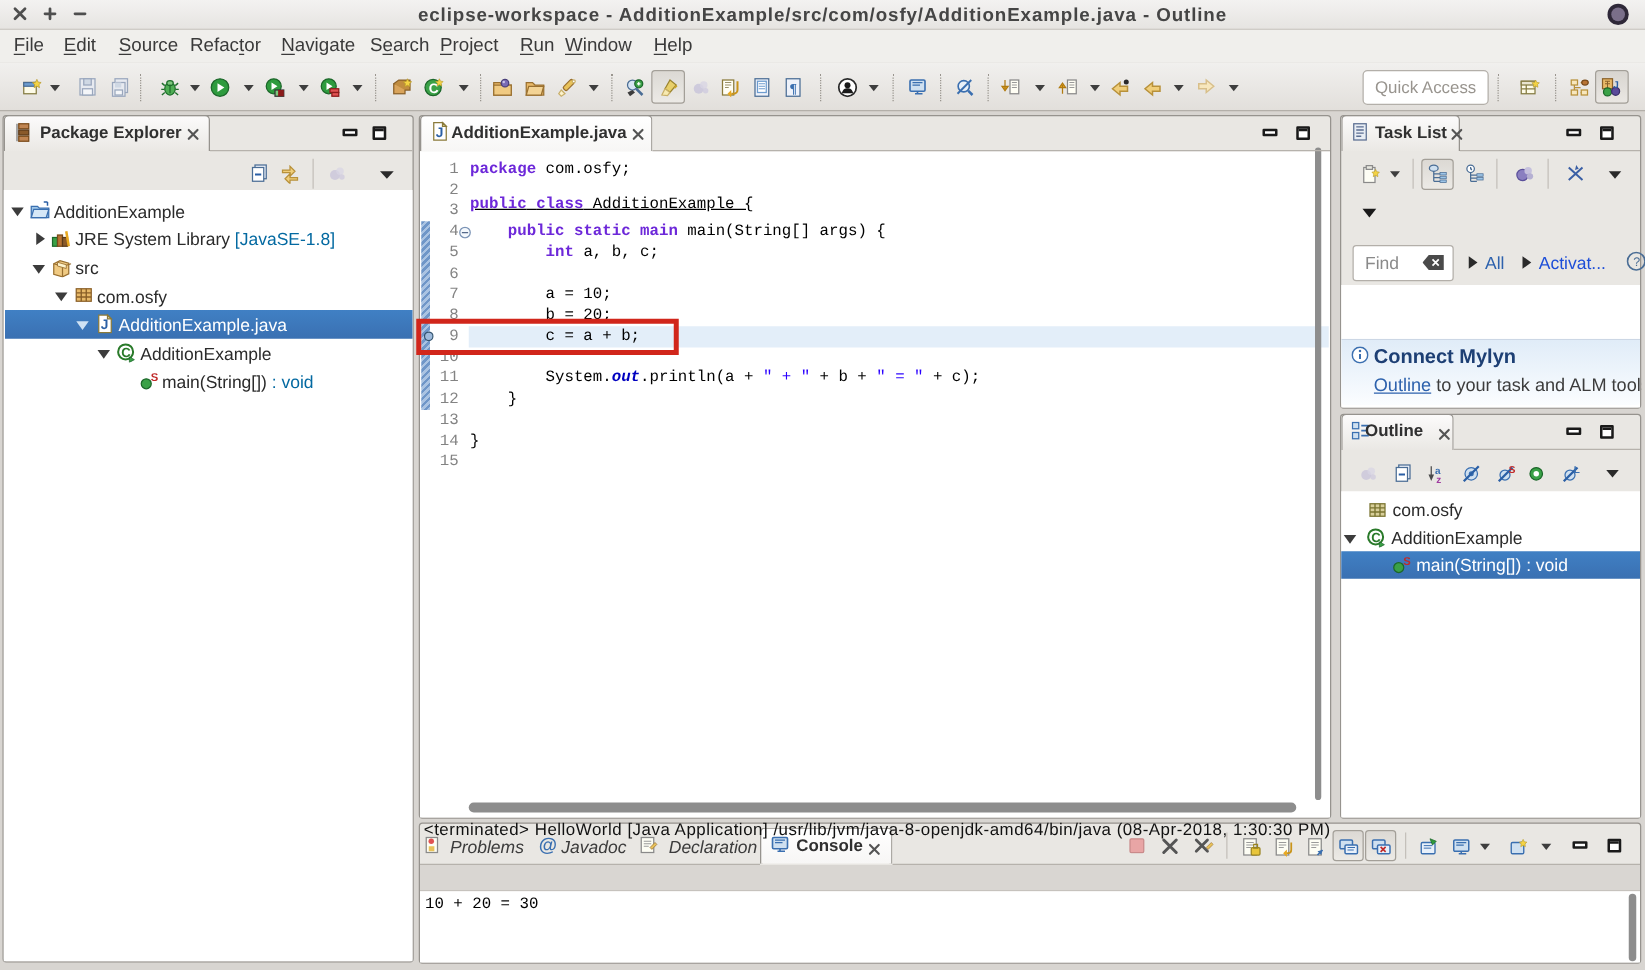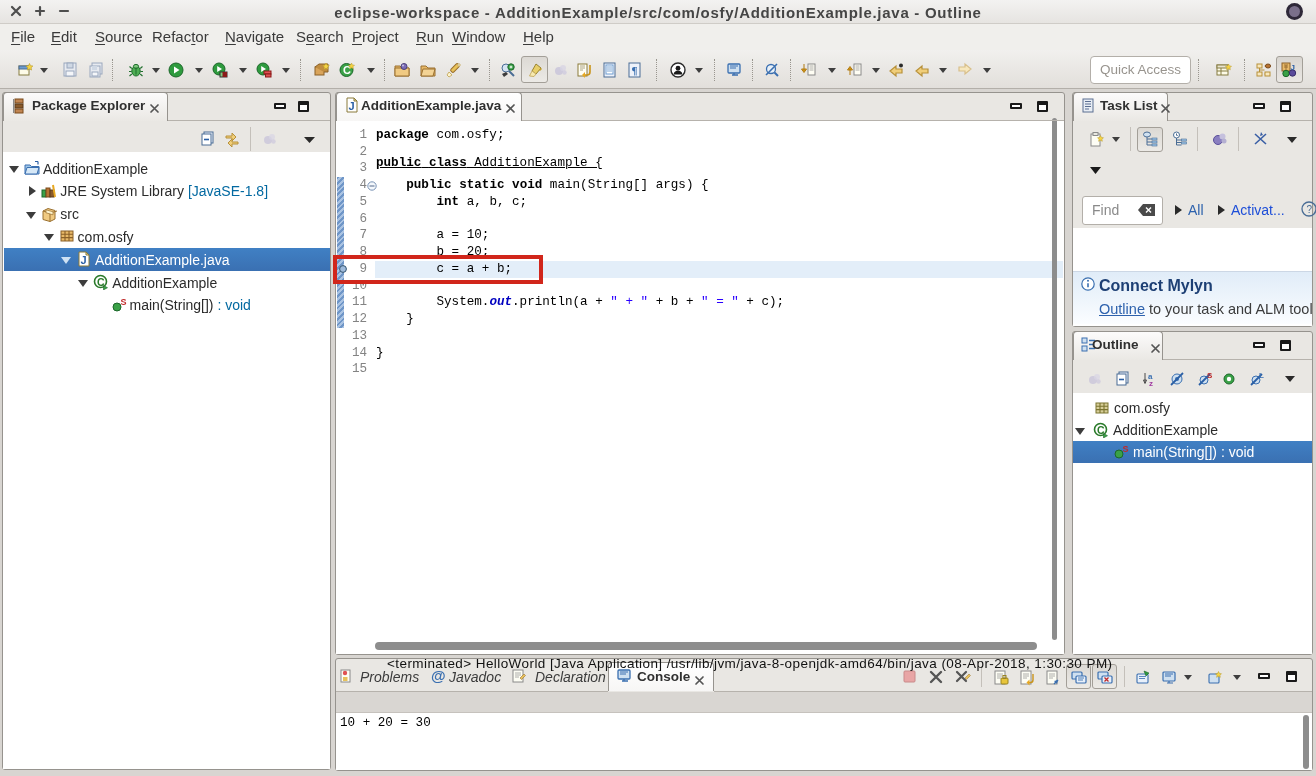--- a/index.html
+++ b/index.html
@@ -10,21 +10,21 @@
 .vtab { position:absolute; top:0; height:29px; background:linear-gradient(#fcfbfb,#eae8e4); border:1px solid #96938e; border-bottom:none; border-radius:4px 4px 0 0; }
 .vtab.white { background:linear-gradient(#ffffff,#f7f6f5); }
 .ttext { position:absolute; top:7px; font-size:13.5px; font-weight:bold; color:#303030; white-space:nowrap; }
 .tx { position:absolute; }
 .mm { position:absolute; width:13px; height:12px; }
 .row { position:absolute; height:23px; font-size:14px; color:#2b2b2b; white-space:nowrap; }
 .sel { background:linear-gradient(#4080c4,#3a70b2); }
 .tan { color:#0369a1; }
 .cl { position:absolute; font-family:"Liberation Mono",monospace; font-size:12.6px; line-height:16.75px; white-space:pre; color:#000; }
 .ln { position:absolute; width:30px; text-align:right; font-family:"Liberation Mono",monospace; font-size:12.6px; line-height:16.75px; color:#838383; }
-.kw { color:#000000; font-weight:bold; }
+.kw { color:#6d28d9; font-weight:bold; }
 .str { color:#2a00ff; }
 .fld { color:#0000c0; font-style:italic; font-weight:bold; }
 .menu { position:absolute; top:28px; font-size:15px; color:#3a3a3a; }
 .menu u { text-decoration-thickness:1px; text-underline-offset:2px; }
 .ctab { position:absolute; font-size:14px; color:#3c3c3c; white-space:nowrap;font-style:italic; }
 </style></head>
 <body>
 <div class="a" style="left:0;top:0;width:1316px;height:24px;background:linear-gradient(#f3f2f1,#e6e4e1);border-bottom:1px solid #cfccc7;"></div>
 <svg width="80" height="24" viewBox="0 0 80 24" style="position:absolute;left:0;top:0;">
     <path d="M12 7l8 8M20 7l-8 8" stroke="#4e4e4e" stroke-width="2.2" stroke-linecap="round"></path>
@@ -430,21 +430,21 @@
   </div>
 <div class="a" style="left:336px;top:121px;width:728px;height:533px;background:#fff;" id="edc"></div>
 <div class="a" style="left:337px;top:177px;width:7px;height:151px;background:repeating-linear-gradient(135deg,#6f96c8 0 2px,#aac3e2 2px 4px);"></div>
 <div class="a" style="left:375px;top:260.8px;width:688px;height:16.8px;background:#e3eef9;"></div>
 <div class="ln" style="left:337px;top:126.8px;">1</div>
 <div class="cl" style="left:376px;top:126.8px;"><span class="kw">package</span> com.osfy;</div>
 <div class="ln" style="left:337px;top:143.55px;">2</div>
 <div class="ln" style="left:337px;top:160.3px;">3</div>
 <div class="cl" style="left:376px;top:155px;text-decoration:underline;"><span class="kw">public</span> <span class="kw">class</span> AdditionExample {</div>
 <div class="ln" style="left:337px;top:177.05px;">4</div>
-<div class="cl" style="left:376px;top:177.05px;">    <span class="kw">public</span> <span class="kw">static</span> <span class="kw">void</span> main(String[] args) {</div>
+<div class="cl" style="left:376px;top:177.05px;">    <span class="kw">public</span> <span class="kw">static</span> <span class="kw">main</span> main(String[] args) {</div>
 <div class="ln" style="left:337px;top:193.8px;">5</div>
 <div class="cl" style="left:376px;top:193.8px;">        <span class="kw">int</span> a, b, c;</div>
 <div class="ln" style="left:337px;top:210.55px;">6</div>
 <div class="ln" style="left:337px;top:227.3px;">7</div>
 <div class="cl" style="left:376px;top:227.3px;">        a = 10;</div>
 <div class="ln" style="left:337px;top:244.05px;">8</div>
 <div class="cl" style="left:376px;top:244.05px;">        b = 20;</div>
 <div class="ln" style="left:337px;top:260.8px;">9</div>
 <div class="cl" style="left:376px;top:260.8px;">        c = a + b;</div>
 <div class="ln" style="left:337px;top:277.55px;">10</div>
@@ -788,21 +788,21 @@
       <rect x="2" y="4" width="10" height="9" rx="1" fill="#cfe0f0" stroke="#3a6fb0" stroke-width="1.1"></rect>
       <path d="M11.5 1.5l.9 1.9 2.1.3-1.5 1.5.3 2.1-1.8-1-1.9 1 .4-2.1-1.5-1.5 2.1-.3z" fill="#f4d344" stroke="#b89a28" stroke-width=".5"></path>
     </svg>
   </div>
 <div class="dd" style="left:1233px;top:675px;"></div>
 <div class="mm" style="left:1258px;top:673px;width:12px;height:6px;border:2px solid #1a1a1a;border-radius:1px;background:#fff;"></div>
 <div class="mm" style="left:1286px;top:671px;width:11px;height:11px;border:2px solid #1a1a1a;border-radius:1px;background:#fff;">
     <div style="position:absolute;left:0;top:0;width:7px;height:2px;background:#1a1a1a;"></div>
   </div>
 <div class="a" style="left:336px;top:692px;width:976px;height:21px;background:#d9d6d2;border-bottom:1px solid #c6c2bd;"></div>
-<div class="a" style="left:339px;top:656px;font-size:13.5px;letter-spacing:0.42px;color:#111;margin-left:48px;">&lt;terminated&gt; HelloWorld [Java Application] /usr/lib/jvm/java-8-openjdk-amd64/bin/java (08-Apr-2018, 1:30:30 PM)</div>
+<div class="a" style="left:339px;top:656px;font-size:13.5px;letter-spacing:0.42px;color:#111;">&lt;terminated&gt; HelloWorld [Java Application] /usr/lib/jvm/java-8-openjdk-amd64/bin/java (08-Apr-2018, 1:30:30 PM)</div>
 <div class="a" style="left:336px;top:713px;width:976px;height:57px;background:#fff;"></div>
 <div class="a" style="left:340px;top:716px;font-family:'Liberation Mono',monospace;font-size:12.6px;color:#000;">10 + 20 = 30</div>
 <div class="a" style="left:1303px;top:715px;width:6px;height:54px;background:#8d8d8d;border-radius:3px;"></div>
 <div class="a" style="left:168px;top:120px;width:162px;height:1px;background:#b6b2ac;"></div>
 <div class="a" style="left:522px;top:120px;width:542px;height:1px;background:#b6b2ac;"></div>
 <div class="a" style="left:1168px;top:120px;width:144px;height:1px;background:#b6b2ac;"></div>
 <div class="a" style="left:1163px;top:359px;width:149px;height:1px;background:#b6b2ac;"></div>
 <div class="a" style="left:336px;top:691px;width:272px;height:1px;background:#b6b2ac;"></div>
 <div class="a" style="left:714px;top:691px;width:598px;height:1px;background:#b6b2ac;"></div>
 </body></html>

